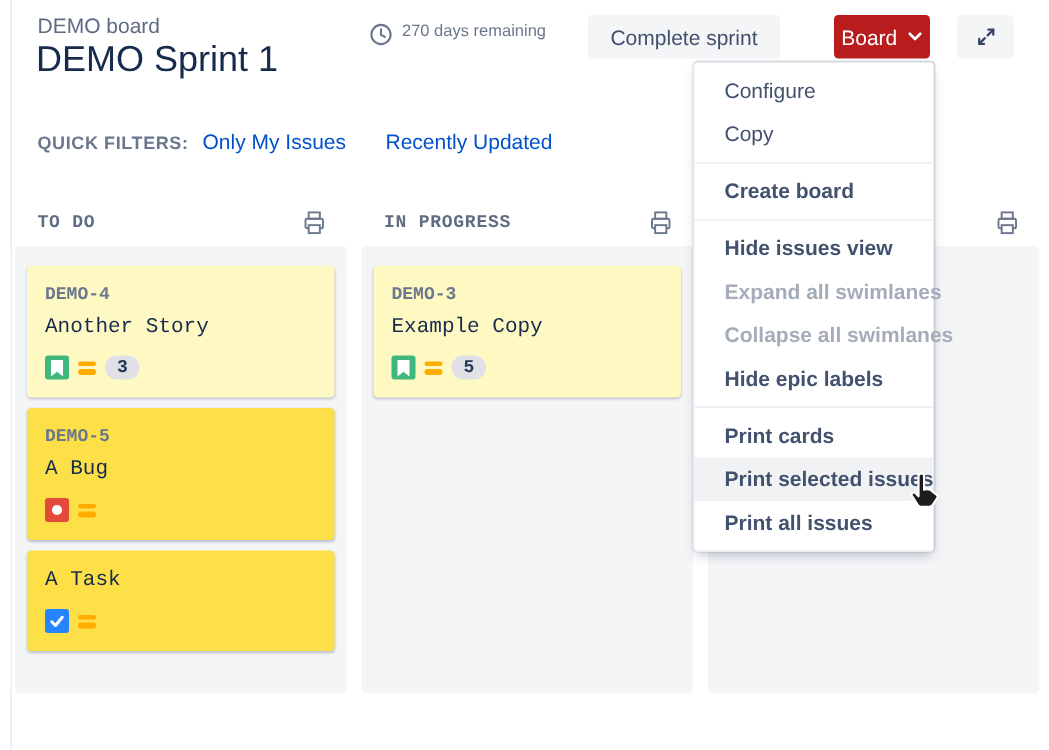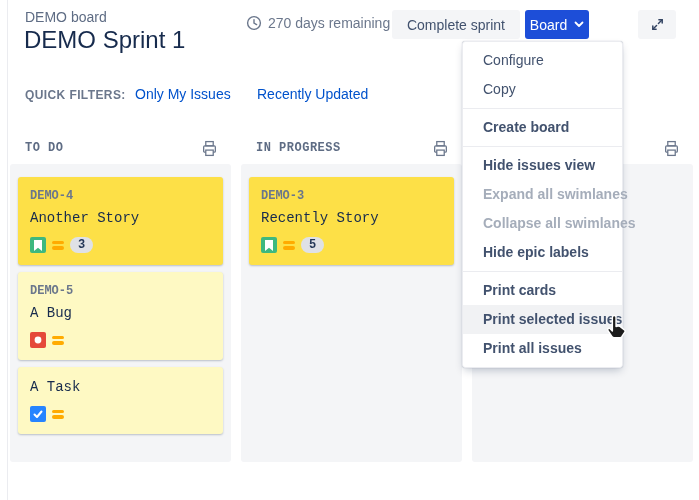--- a/index.html
+++ b/index.html
@@ -4,43 +4,43 @@
 <style>
   * { margin:0; padding:0; box-sizing:border-box; }
   html,body { width:699px; height:500px; }
   body { font-family:"Liberation Sans", sans-serif; background:#fff; position:relative; overflow:hidden; }
   .page { position:relative; width:699px; height:500px; background:#fff; }
   .left-rule { position:absolute; left:7px; top:0; bottom:0; width:1px; background:#ebecf0; }
 
   
   .breadcrumb { position:absolute; left:25px; top:9px; font-size:14px; color:#5e6c84; cursor:pointer; }
   .page-title { position:absolute; left:24px; top:26px; font-size:24px; font-weight:500; color:#172b4d; }
-  .sprint-meta { position:absolute; left:246px; top:15px; display:flex; gap:6px; color:#6b778c; font-size:14px; }
+  .sprint-meta { position:absolute; left:246px; top:15px; display:flex; gap:6px; color:#6b778c; font-size:11px; }
   .btn { position:absolute; top:10px; height:29px; border-radius:3px; border:none; display:flex; align-items:center; justify-content:center; font-size:14px; font-family:inherit; cursor:pointer;text-align:right; }
   .btn-subtle { background:#f4f5f7; color:#42526e; }
   .btn-complete { left:392px; width:128px; }
-  .btn-board { left:525px; width:64px; background:#1d4ed8; color:#fff; gap:7px; }
+  .btn-board { left:556px; width:64px; background:#b91c1c; color:#fff; gap:7px; }
   .btn-expand { left:638px; width:38px; }
 
   
   .qf-label { position:absolute; left:25px; top:88px; font-size:12px; font-weight:700; color:#6b778c; letter-spacing:.4px; }
   .qf-link { position:absolute; top:86px; font-size:14px; color:#0052cc; cursor:pointer; }
   .qf-link-1 { left:135px; }
   .qf-link-2 { left:257px; }
 
   
   .column { position:absolute; top:132px; width:221px;font-family:Liberation Mono, monospace; }
   .col-1 { left:10px; } .col-2 { left:241px; } .col-3 { left:472px; }
   .col-head { height:32px; display:flex; align-items:center; justify-content:space-between; padding:0 13px 0 15px; }
   .col-name { font-size:12px; font-weight:700; color:#5e6c84; letter-spacing:.5px; }
   .col-print { width:18px; height:18px; display:flex; align-items:center; justify-content:center; cursor:pointer; }
   .col-body { height:298px; background:#f4f5f7; border-radius:3px; padding:13px 8px 8px 8px; }
 
-  .card { background:#fde047; border-radius:3px; box-shadow:0 1px 2px rgba(9,30,66,.25); padding:12px; margin-bottom:7px; cursor:pointer; }
-  .card.selected { background:#fef9c3; }
+  .card { background:#fef9c3; border-radius:3px; box-shadow:0 1px 2px rgba(9,30,66,.25); padding:12px; margin-bottom:7px; cursor:pointer; }
+  .card.selected { background:#fde047; }
   .card-key { font-size:12px; font-weight:700; color:#6b778c; margin-bottom:7px; }
   .card-title { font-size:14px; color:#172b4d; margin-bottom:11px; }
   .card-meta { display:flex; align-items:center; gap:6px; height:16px; }
   .type-icon { width:16px; height:16px; border-radius:2px; display:flex; align-items:center; justify-content:center; }
   .type-story { background:#3eb87f; }
   .type-bug  { background:#e5493a; }
   .type-task { background:#2684ff; }
   .prio { display:flex; flex-direction:column; gap:2px; }
   .prio i { display:block; width:12px; height:3.5px; border-radius:2px; background:#ffab00; }
   .badge { background:#dfe1e6; color:#253858; font-size:12px; font-weight:700; border-radius:9px; padding:1px 8px; line-height:14px; }
@@ -173,21 +173,21 @@
             <rect x="4.5" y="1.5" width="7" height="4"></rect>
             <rect x="2.5" y="5.5" width="11" height="6" rx="1"></rect>
             <rect x="4.5" y="9.5" width="7" height="5" fill="#fff"></rect>
           </svg>
       </span>
     </div>
     <div class="col-body">
 
       <div class="card">
         <div class="card-key">DEMO-3</div>
-        <div class="card-title">Recently Story</div>
+        <div class="card-title">Example Copy</div>
         <div class="card-meta">
           <span class="type-icon type-story">
             <svg width="10" height="11" viewBox="0 0 10 11">
                 <path d="M1 0 H9 V11 L5 7.8 L1 11 Z" fill="#fff"></path>
               </svg>
           </span>
           <span class="prio">
               <i></i>
               <i></i>
             </span>

